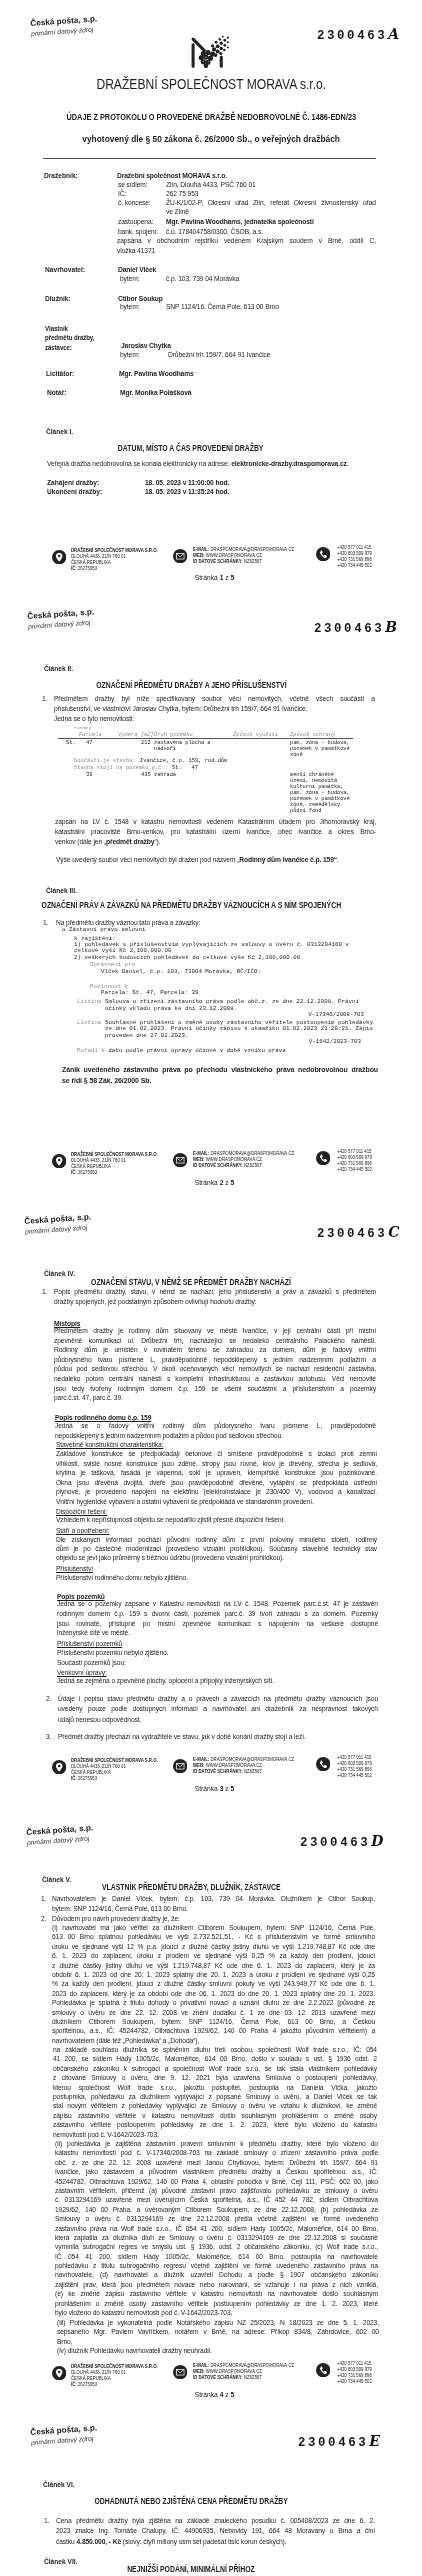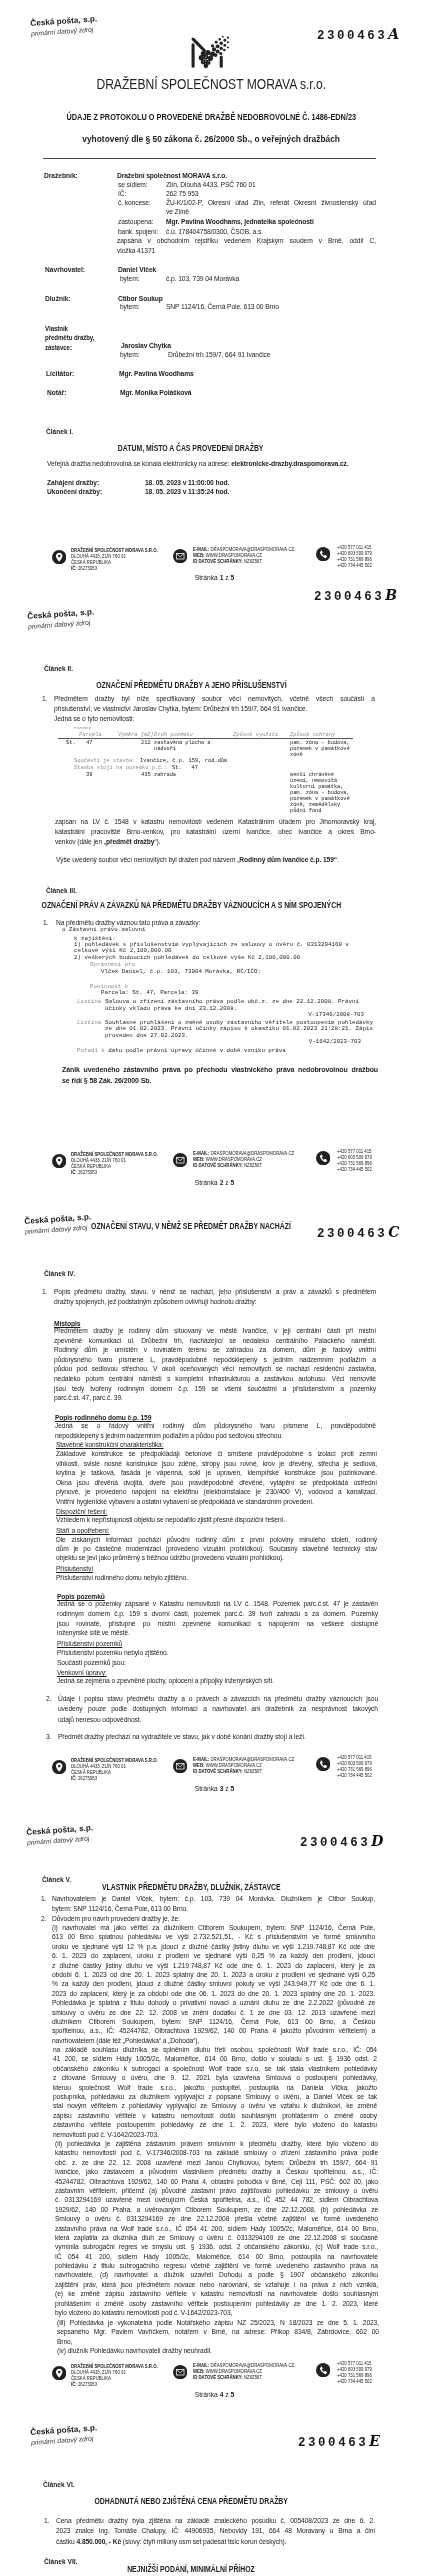--- a/index.html
+++ b/index.html
@@ -181,21 +181,21 @@
     <div>+420 731 569 896</div>
     <div>+420 734 445 502</div>
   </div>
 </div>
 <div class="pg" style="top:574px"><span>Stránka </span><span class="b">1</span><span> z </span><span class="b">5</span></div>
 
 <div class="post" style="left:27px;top:612px">
   <div class="post-name">Česká pošta, s.p.</div>
   <div class="post-sub">primární datový zdroj</div>
 </div>
-<div class="stamp" style="left:314px;top:588px"><span class="stamp-d">2300463</span><span class="stamp-l">B</span></div>
+<div class="stamp" style="left:314px;top:620px"><span class="stamp-d">2300463</span><span class="stamp-l">B</span></div>
 
 <div class="a art" style="left:44px;top:664px">Článek II.</div>
 <div class="hd" style="top:680px"><span>OZNAČENÍ PŘEDMĚTU DRAŽBY A JEHO PŘÍSLUŠENSTVÍ</span></div>
 <div class="a t" style="left:42px;top:694px">1.</div>
 <div class="p" style="left:54px;top:694px;width:321px;--lh:9.8px">
     <div class="ln j"><span>Předmětem dražby byl níže specifikovaný soubor věcí nemovitých, včetně všech součástí a</span></div>
     <div class="ln"><span>příslušenství, ve vlastnictví Jaroslav Chytka, bytem: Drůbežní trh 159/7, 664 91 Ivančice.</span></div>
     <div class="ln"><span>Jedná se o tyto nemovitosti:</span></div>
   </div>
 
@@ -318,21 +318,21 @@
 </div>
 <div class="pg" style="top:1179px"><span>Stránka </span><span class="b">2</span><span> z </span><span class="b">5</span></div>
 
 <div class="post" style="left:24px;top:1217px">
   <div class="post-name">Česká pošta, s.p.</div>
   <div class="post-sub">primární datový zdroj</div>
 </div>
 <div class="stamp" style="left:317px;top:1225px"><span class="stamp-d">2300463</span><span class="stamp-l">C</span></div>
 
 <div class="a art" style="left:44px;top:1269px">Článek IV.</div>
-<div class="hd" style="top:1221px"><span>OZNAČENÍ STAVU, V NĚMŽ SE PŘEDMĚT DRAŽBY NACHÁZÍ</span></div>
+<div class="hd" style="top:1277px"><span>OZNAČENÍ STAVU, V NĚMŽ SE PŘEDMĚT DRAŽBY NACHÁZÍ</span></div>
 <div class="a t" style="left:42px;top:1287px;line-height:10.3px">1.</div>
 <div class="p" style="left:54px;top:1287px;width:322px;--lh:10.3px">
     <div class="ln j"><span>Popis předmětu dražby, stavu, v němž se nachází, jeho příslušenství a práv a závazků s předmětem</span></div>
     <div class="ln"><span>dražby spojených, jež podstatným způsobem ovlivňují hodnotu dražby:</span></div>
   </div>
 
 <div class="a t b u" style="left:54px;top:1319px">Místopis</div>
 <div class="p" style="left:54px;top:1326px;width:322px;--lh:9.6px">
     <div class="ln j"><span>Předmětem dražby je rodinný dům situovaný ve městě Ivančice, v její centrální části při místní</span></div>
     <div class="ln j"><span>zpevněné komunikaci ul. Drůbežní trh, nacházející se nedaleko centrálního Palackého náměstí.</span></div>

